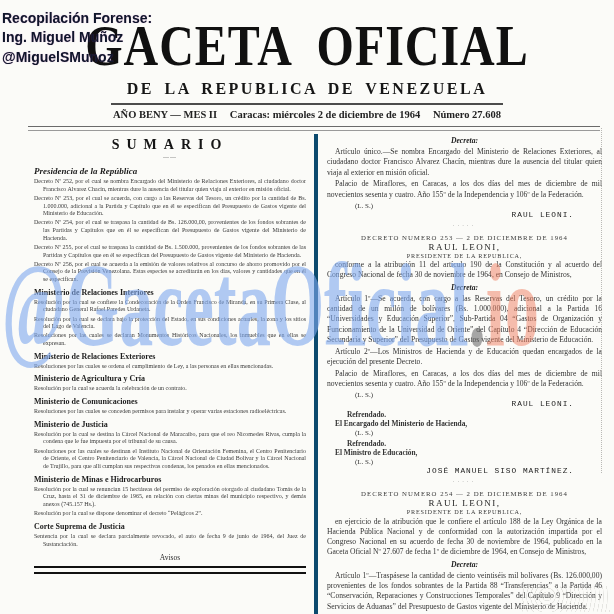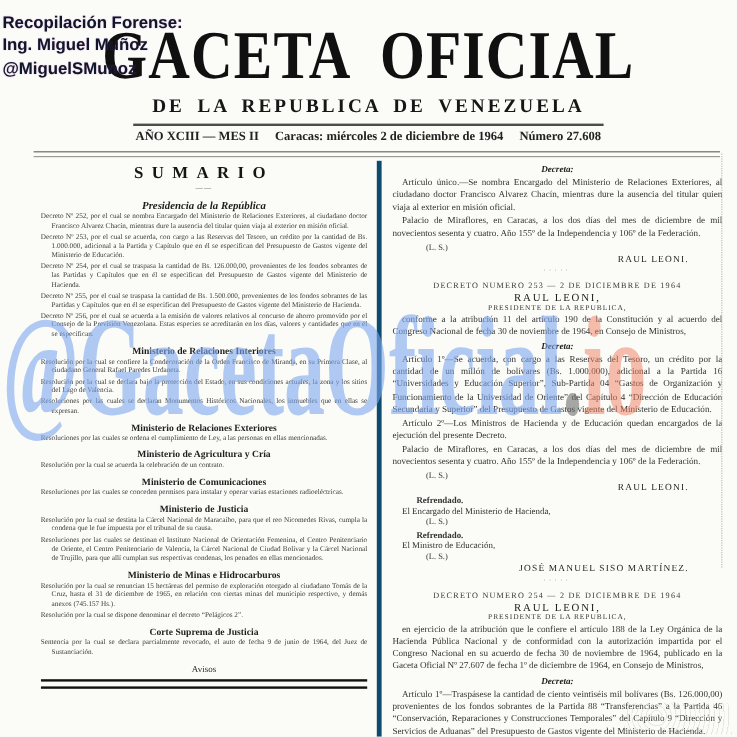--- a/index.html
+++ b/index.html
@@ -20,44 +20,44 @@
 
   
   .cols{display:flex;height:482px;padding:3px 12px 0 34px;}
   .col-left{width:272px;padding-right:8px;border-right:4px solid #0c4a6e;
             display:flex;flex-direction:column;overflow:hidden;}
   .col-right{flex:1;padding-left:9px;overflow:hidden;position:relative;}
 
   
   .sumario-title{text-align:center;font-size:14px;font-weight:bold;letter-spacing:7px;margin-top:3px;color:#151515;}
   .sum-dash{text-align:center;font-size:6px;letter-spacing:1px;color:#555;margin:1px 0 2px;}
-  .sec-heading{text-align:center;font-size:8px;font-weight:bold;margin:4px 0 2px;color:#1d1d1d;}
+  .sec-heading{font-size:8px;font-weight:bold;margin:4px 0 2px;color:#1d1d1d;}
   .sec-heading.it{font-style:italic;font-size:9px;font-weight:bold;}
   .sum-entry{font-size:6px;line-height:1.28;text-align:justify;margin:1.5px 0;
              padding-left:9px;text-indent:-9px;color:#3a3a3a;}
   .avisos{text-align:center;font-size:7.5px;margin:3px 0 2px;color:#2a2a2a;}
 
   
   .pres-block{margin-top:auto;}
   .dbl-rule{height:4px;border-top:2.5px solid #111;border-bottom:2.5px solid #111;margin:2px 0 4px;}
   .pres-heading{text-align:center;font-size:15.5px;font-weight:bold;letter-spacing:.5px;color:#121212;margin-top:43px;}
   .dot-rule{border-top:1px dotted #8c8c8c;margin:3px 6px 4px;}
   .decree-line{text-align:center;font-size:6.8px;letter-spacing:1px;color:#333;}
   .pres-name{text-align:center;font-size:9.5px;letter-spacing:1.5px;margin-top:2px;color:#1a1a1a;}
 
   
   .rb-p{font-size:7.6px;line-height:1.36;text-align:justify;text-indent:8px;margin:1.5px 0;color:#333;}
   .rb-decree{text-align:center;font-size:6.8px;letter-spacing:1px;margin-top:6px;color:#3a3a3a;}
   .rb-name{text-align:center;font-size:9px;letter-spacing:1.5px;margin-top:1px;color:#1c1c1c;}
   .rb-sc{text-align:center;font-size:6.2px;letter-spacing:.8px;color:#3a3a3a;}
   .rb-ci{text-align:center;font-size:7.6px;font-weight:bold;font-style:italic;margin:2px 0;color:#222;}
   .rb-ls{font-size:7px;margin:1px 0 1px 28px;color:#333;}
-  .rb-sig{text-align:right;margin:1px 28px 1px 0;font-size:7.8px;letter-spacing:1px;color:#222;}
+  .rb-sig{text-align:right;margin:1px 28px 1px 0;font-size:7.8px;letter-spacing:1px;color:#222;font-family:Liberation Mono, monospace;}
   .rb-ref{margin-left:20px;font-size:7.4px;margin-top:2px;color:#333;font-weight:bold;}
-  .rb-refl{margin-left:8px;font-size:7.4px;color:#333;}
+  .rb-refl{margin-left:8px;font-size:7.4px;color:#333;font-weight:bold;}
   .rb-sep{text-align:center;font-size:5px;letter-spacing:3px;color:#666;margin:4px 0 1px;}
 
   
   .credit{position:absolute;left:2px;top:9px;z-index:8;font-family:"Liberation Sans", sans-serif;
           font-weight:bold;font-size:14px;line-height:1.38;color:#0f172a;
           text-shadow:0 0 1px rgba(171,55,171,.45);pointer-events:none;}
   .watermark{position:absolute;left:2px;top:247px;z-index:6;white-space:nowrap;
              font-family:"Liberation Serif", serif;font-weight:bold;font-size:118px;line-height:1;
              transform:scaleX(.58);transform-origin:left center;pointer-events:none;}
   .wm-main{color:rgba(127,168,238,.60);}
@@ -70,21 +70,21 @@
 </head>
 <body>
 
 <div id="page">
 
   <div class="masthead">
     <div class="gz-title">GACETA OFICIAL</div>
     <div class="gz-sub">DE LA REPUBLICA DE VENEZUELA</div>
     <div class="mh-rule"></div>
     <div class="issue-row">
-      <span>AÑO XCIII — MES II</span>
+      <span>AÑO BENY — MES II</span>
       <span>Caracas: miércoles 2 de diciembre de 1964</span>
       <span>Número 27.608</span>
     </div>
     <div class="full-rule"></div>
   </div>
 
   <div class="cols">
 
     <div class="col-left">
       <div class="sumario-title">SUMARIO</div>

